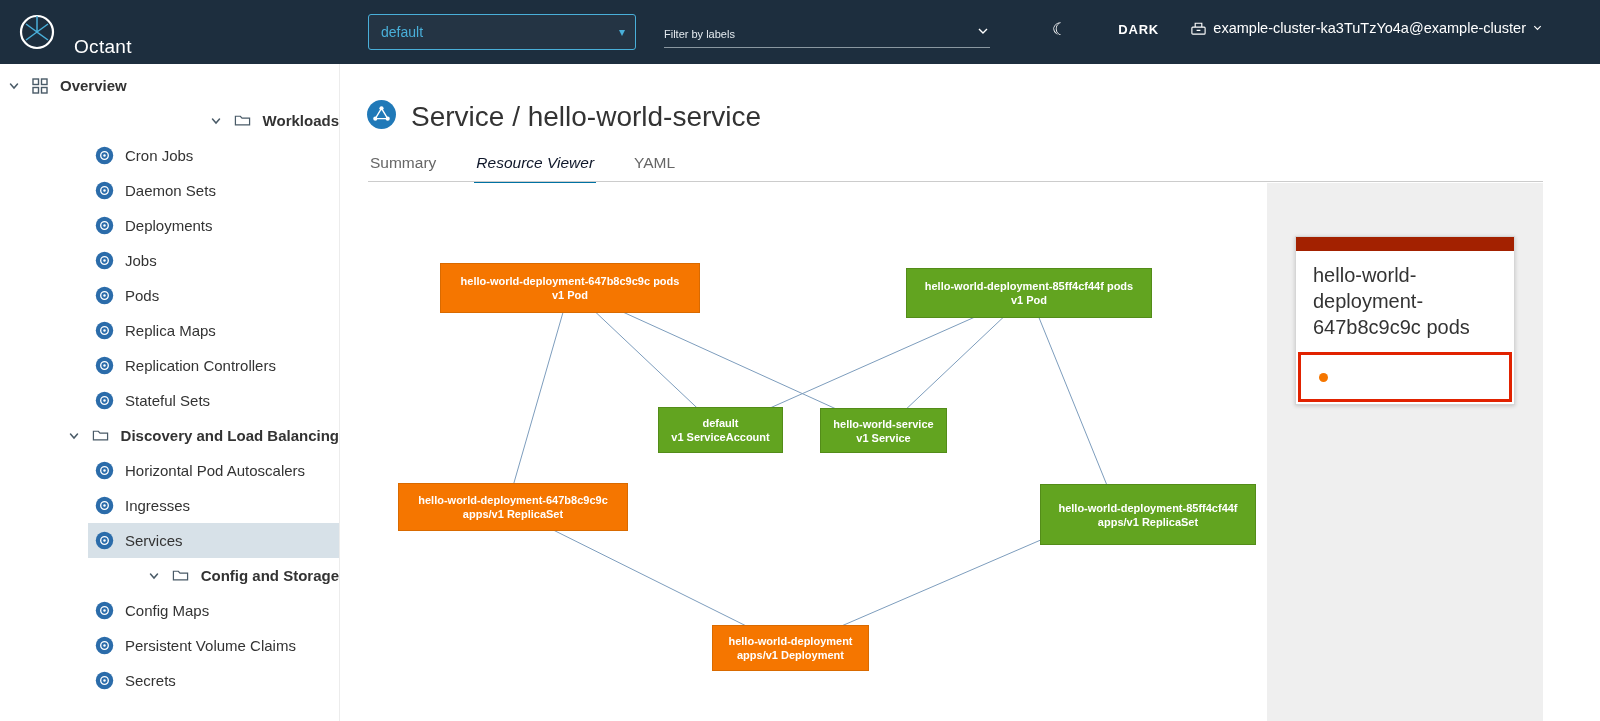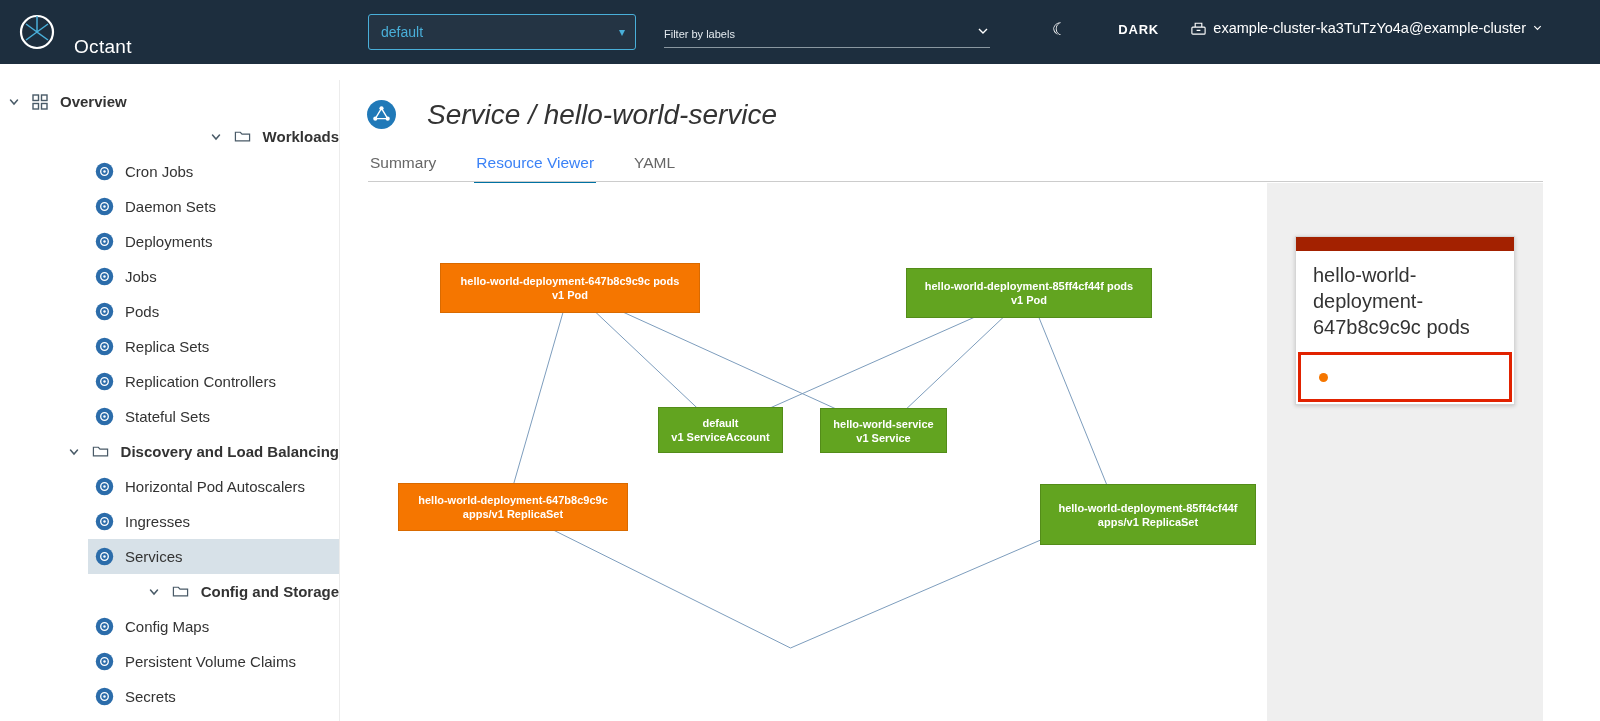--- a/index.html
+++ b/index.html
@@ -19,35 +19,35 @@
     border-bottom: 1px solid #8a97a0; display: flex; align-items: flex-end; justify-content: space-between;
     padding-bottom: 7px; color: #e4eaef; font-size: 11px; cursor: text; }
   .theme { position: absolute; left: 1052px; top: 21px; display: flex; align-items: center; gap: 7px; color: #fff; cursor: pointer; }
   .moon { font-size: 17px; line-height: 17px; }
   .theme-label { font-size: 13px; font-weight: bold; letter-spacing: .8px; margin-left: 44px; }
   .cluster { position: absolute; right: 57px; top: 20px; display: flex; align-items: flex-start; gap: 6px;
     color: #fff; font-size: 14.5px; cursor: pointer; }
 
   
   .sidebar { position: absolute; top: 64px; left: 0; width: 340px; bottom: 0; background: #fff;
-    border-right: 1px solid #ececec; padding-top: 4px; font-size: 15px; color: #333; overflow: hidden; margin-top: 16px; }
+    border-right: 1px solid #ececec; padding-top: 4px; font-size: 15px; color: #333; overflow: hidden; }
   .sb-row { height: 35px; display: flex; align-items: center; cursor: pointer; }
   .sb-root { padding-left: 8px; gap: 11px; font-weight: bold; }
   .sb-group { padding-left: 34px; gap: 12px; font-weight: bold; justify-content: flex-end; }
   .sb-item { height: 35px; margin-left: 88px; display: flex; align-items: center; gap: 11px;
     padding-left: 7px; cursor: pointer; }
   .sb-item.selected { background: var(--sidebar_selected_bg, #d7e1e8); }
   .chev, .fold, .ric, .ovic { display: inline-flex; align-items: center; }
 
   
-  .title-row { position: absolute; left: 366px; top: 99px; display: flex; align-items: flex-start; gap: 30px; font-style: italic; }
+  .title-row { position: absolute; left: 366px; top: 99px; display: flex; align-items: center; gap: 14px; }
   .title-row h1 { font-size: 28px; font-weight: 400; color: #333; }
   .tabs { position: absolute; left: 368px; top: 148px; display: flex; gap: 36px; text-align: center; }
   .tab { font-size: 15.5px; color: #666; padding: 6px 2px 9px; cursor: pointer; }
-  .tab.active { color: #3b82f6; border-bottom: 3px solid var(--tab_active_underline, #0072a3); }
+  .tab.active { color: #0f172a; border-bottom: 3px solid var(--tab_active_underline, #0072a3); font-style: italic; }
   .divider { position: absolute; left: 368px; top: 181px; width: 1175px; height: 1px; background: #ccc; }
 
   
   .graph { position: absolute; left: 340px; top: 183px; width: 927px; height: 538px; background: #fff; overflow: hidden; }
   .edges { position: absolute; left: 0; top: 0; }
   .gnode { position: absolute; display: flex; flex-direction: column; align-items: center; justify-content: center;
     color: #fff; font-size: 11px; font-weight: bold; text-align: center; line-height: 14px; cursor: pointer; padding: 2px; }
   .gnode.warning { background: var(--node_warning, #f57600); border: 1px solid #d96a00; }
   .gnode.ok { background: var(--node_ok, #62a420); border: 1px solid #538c19; }
 
@@ -192,21 +192,21 @@
           <span>Pods</span>
         </div>
         <div class="sb-item">
           <span class="ric">
             <svg width="19" height="19" viewBox="0 0 20 20">
               <circle cx="10" cy="10" r="9.2" fill="var(--icon_blue)"></circle>
               <circle cx="10" cy="10" r="4" fill="none" stroke="#fff" stroke-width="1.4"></circle>
               <circle cx="10" cy="10" r="1.3" fill="#fff"></circle>
             </svg>
           </span>
-          <span>Replica Sets</span>
+          <span>Replica Maps</span>
         </div>
         <div class="sb-item">
           <span class="ric">
             <svg width="19" height="19" viewBox="0 0 20 20">
               <circle cx="10" cy="10" r="9.2" fill="var(--icon_blue)"></circle>
               <circle cx="10" cy="10" r="4" fill="none" stroke="#fff" stroke-width="1.4"></circle>
               <circle cx="10" cy="10" r="1.3" fill="#fff"></circle>
             </svg>
           </span>
           <span>Replication Controllers</span>
@@ -358,20 +358,24 @@
         <div>v1 Service</div>
       </div>
       <div class="gnode warning" style="left: 52px; top: 300px; width: 230px; height: 48px; margin-left: 6px;">
         <div>hello-world-deployment-647b8c9c9c</div>
         <div>apps/v1 ReplicaSet</div>
       </div>
       <div class="gnode ok" style="left: 700px; top: 301px; width: 216px; height: 61px;">
         <div>hello-world-deployment-85ff4cf44f</div>
         <div>apps/v1 ReplicaSet</div>
       </div>
+      <div class="gnode warning" style="left: 372px; top: 442px; width: 157px; height: 46px;">
+        <div>hello-world-deployment</div>
+        <div>apps/v1 Deployment</div>
+      </div>
     </div>
 
   <aside class="panel">
     <div class="card">
       <div class="card-topbar"></div>
       <div class="card-title">hello-world-deployment-647b8c9c9c pods</div>
       <div class="pod-box">
         <span class="pod-dot"></span>
       </div>
     </div>

